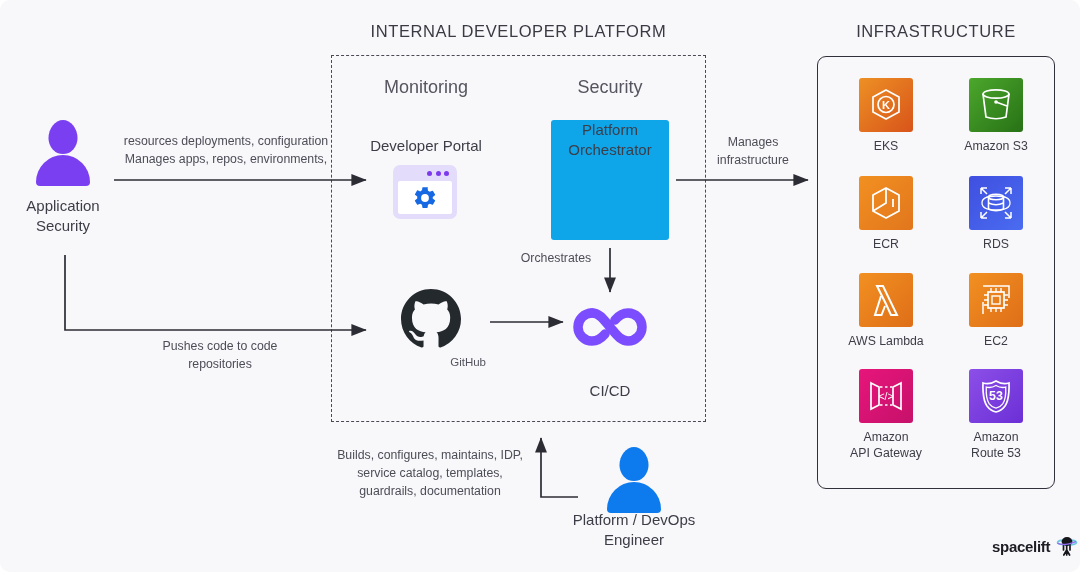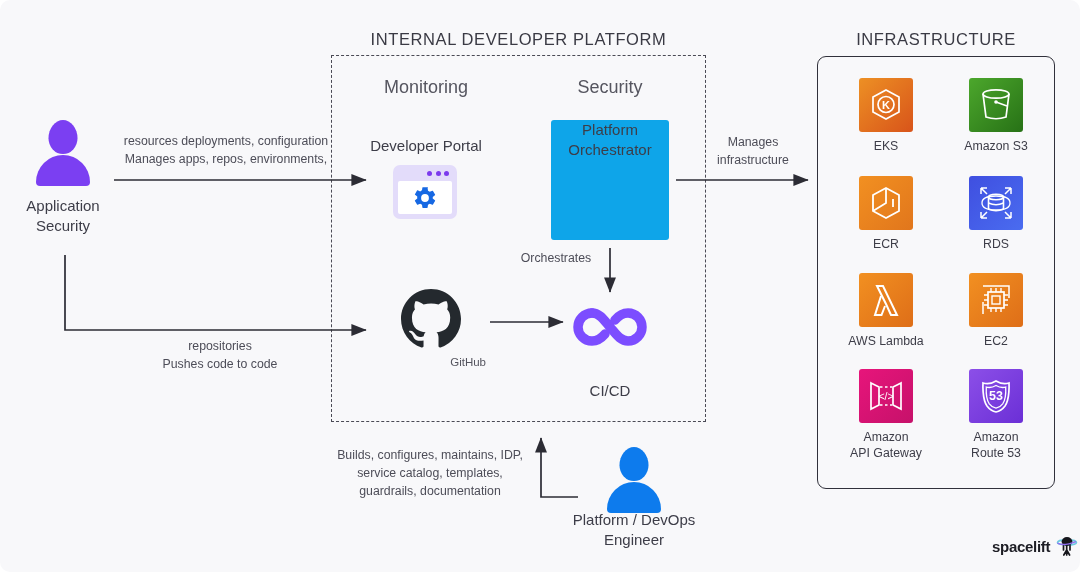--- a/index.html
+++ b/index.html
@@ -12,21 +12,21 @@
   #stage{
     position:relative;
     width:1080px;height:572px;
     background:#f8f8fa;
     border-radius:10px;
     overflow:hidden;
   }
   .abs{position:absolute;}
   .ttl{
     font-size:16.5px;letter-spacing:.6px;color:#3a3a44;
-    text-align:center;white-space:nowrap;margin-top:8px;
+    text-align:center;white-space:nowrap;
   }
   .sec-lbl{font-size:18px;color:#55555f;text-align:center;}
   .node-lbl{font-size:15px;color:#3d3d48;text-align:center;line-height:1.3;}
   .small-lbl{font-size:11.5px;color:#55555f;text-align:center;}
   .ann{font-size:12.3px;color:#4d4d58;text-align:center;line-height:1.45;}
 
   
   #idp-box{
     left:331px;top:55px;width:375px;height:367px;
     border:1.6px dashed #4a4a55;
@@ -120,22 +120,22 @@
 
     <path d="M578,497 L541,497 L541,438" stroke="#2c2c34" stroke-width="1.7" fill="none" marker-end="url(#ah)"></path>
   </svg>
 
   <div class="abs ann no-sel" style="left:110px;top:133px;width:232px;">
     <div>resources deployments, configuration</div>
     <div>Manages apps, repos, environments,</div>
   </div>
 
   <div class="abs ann no-sel" style="left:104px;top:338px;width:232px;">
+    <div>Pushes code to code</div>
     <div>repositories</div>
-    <div>Pushes code to code</div>
   </div>
 
   <div class="abs ann no-sel" style="left:698px;top:134px;width:110px;">
     <div>Manages</div>
     <div>infrastructure</div>
   </div>
 
   <div class="abs ann no-sel" style="left:330px;top:447px;width:200px;">
     <div>Builds, configures, maintains, IDP,</div>
     <div>service catalog, templates,</div>

